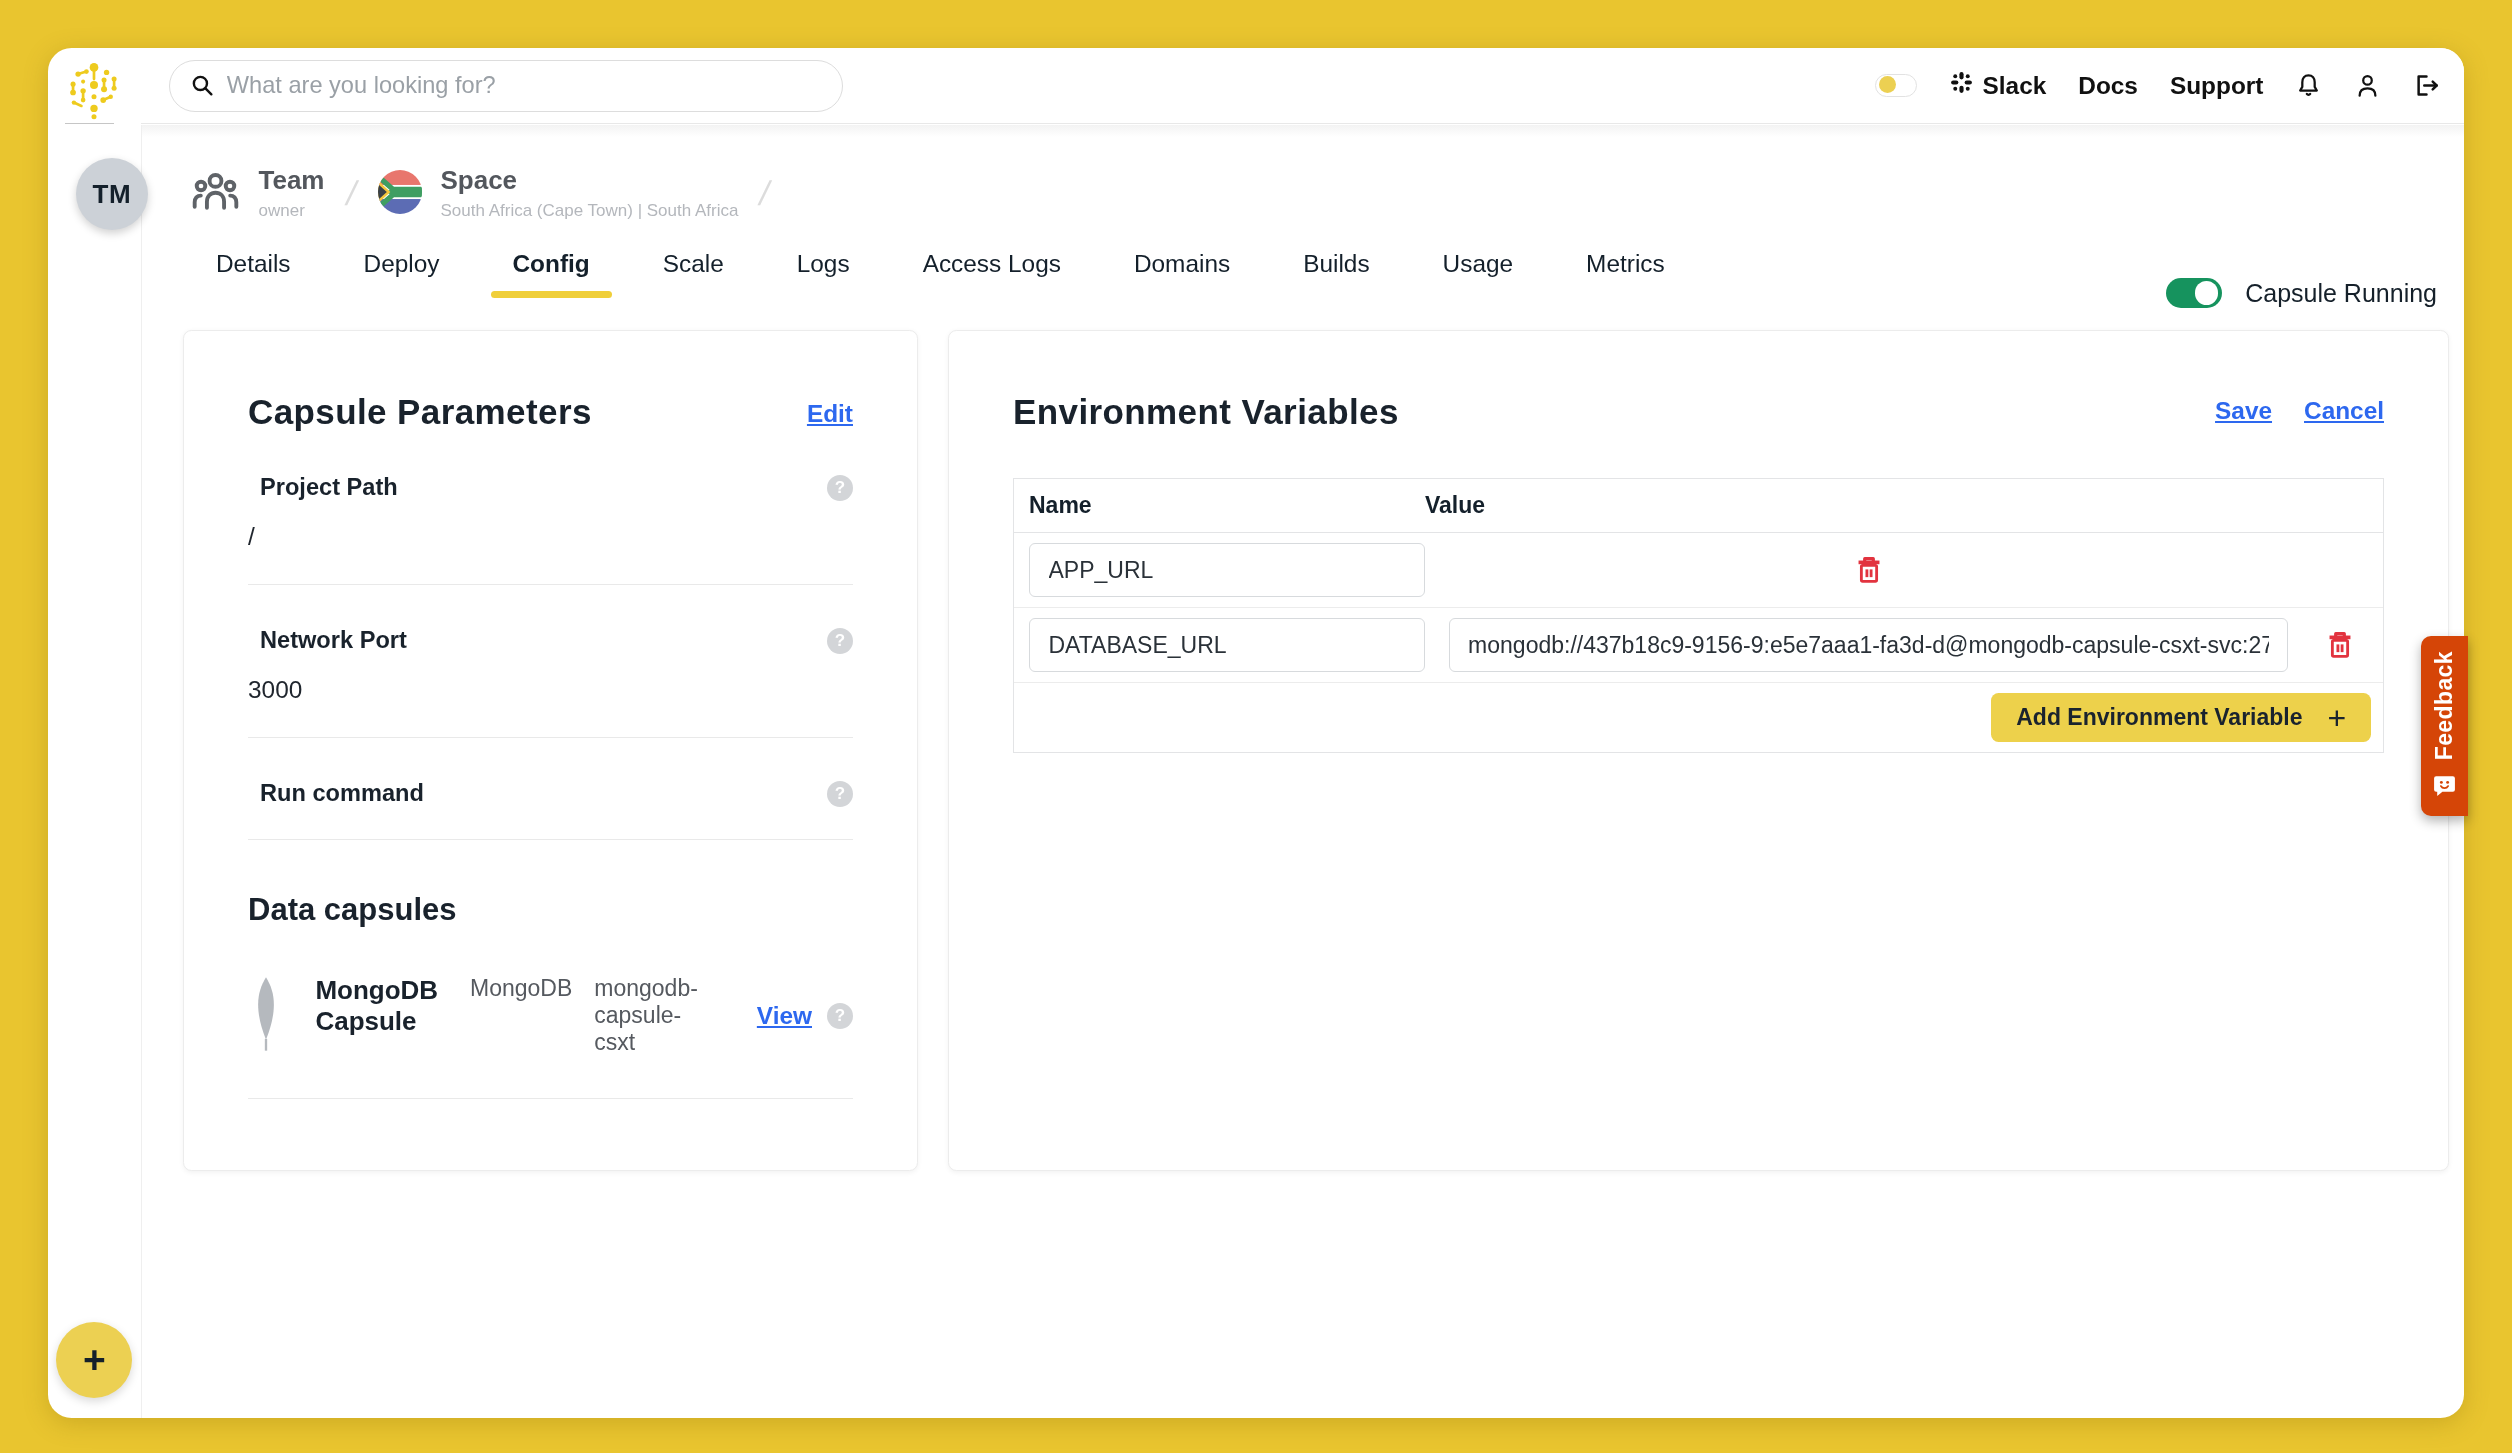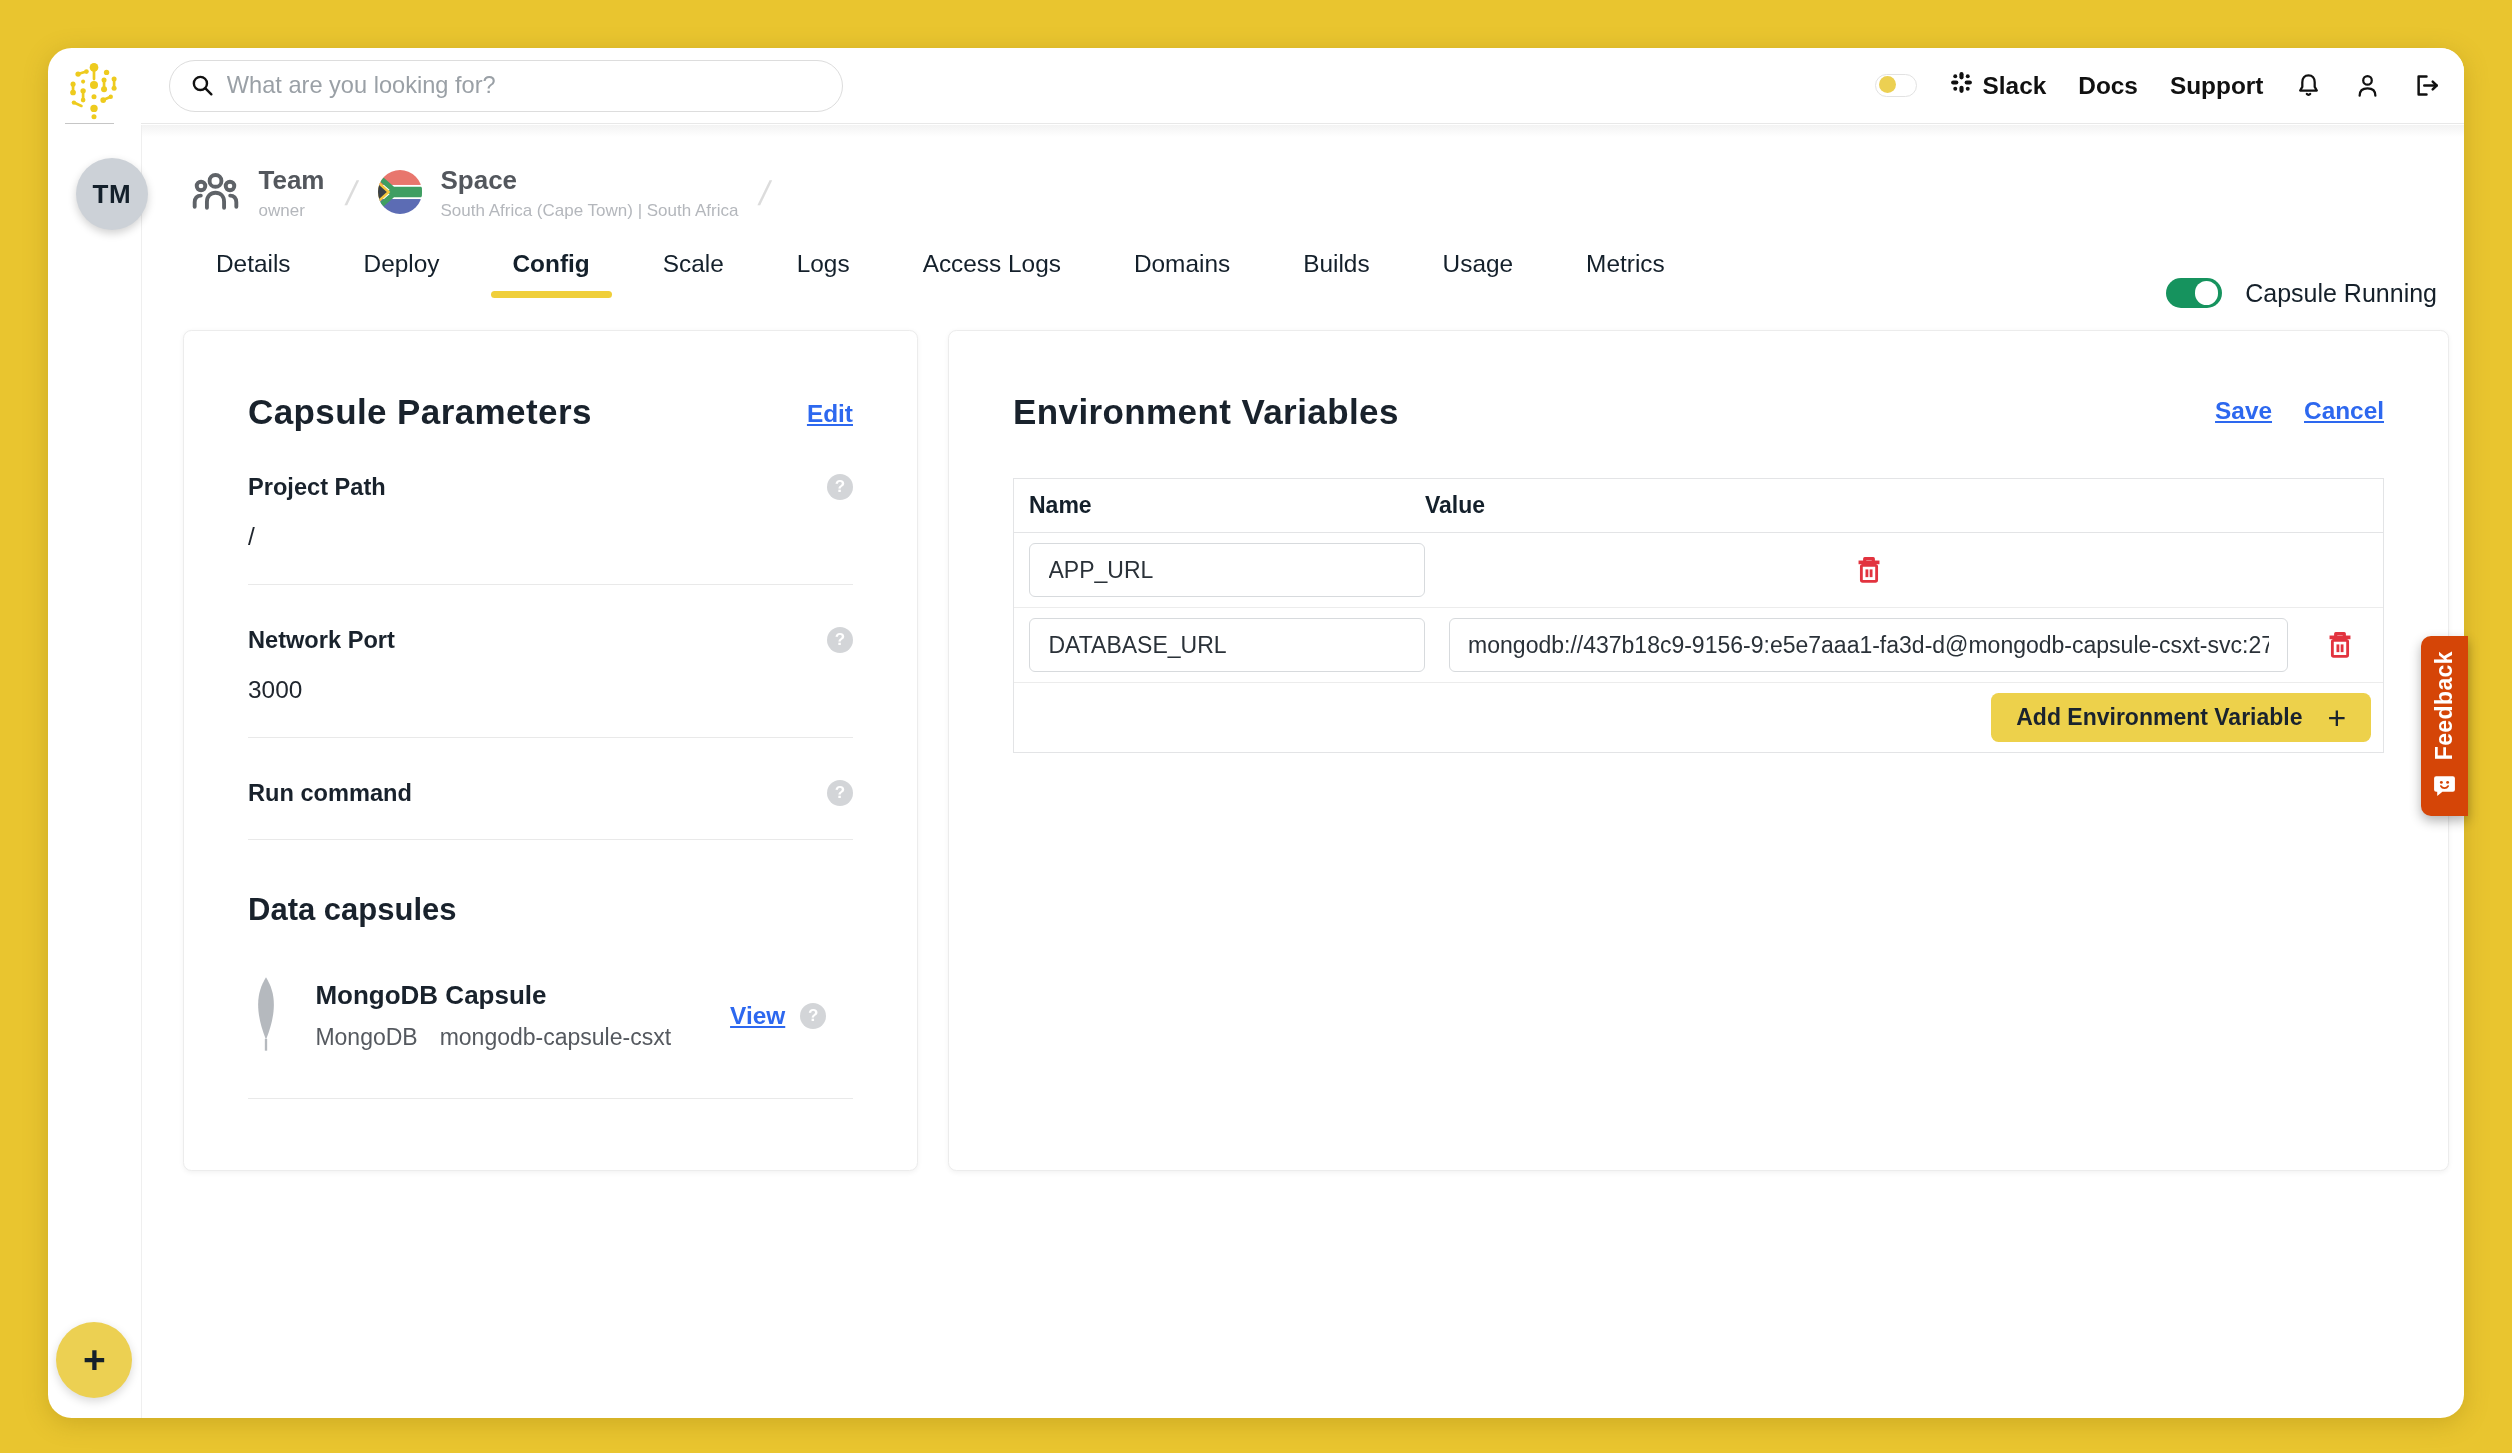--- a/index.html
+++ b/index.html
@@ -96,33 +96,33 @@
   .card.left { width: 735px; flex: none; }
   .card.right { flex: 1; }
   .card-header { display: flex; align-items: flex-start; justify-content: space-between; }
   .card-title { font-size: 35px; font-weight: 800; color: #19222c; letter-spacing: 0.4px; }
   .link { font-size: 24.4px; font-weight: 600; color: #2d68ef; text-decoration: underline; cursor: pointer; white-space: nowrap; }
   .header-links { display: flex; gap: 32px; padding-top: 5px; }
 
   
   .field { padding: 42px 0 32px 0; border-bottom: 0.8px solid #e9e9e9; }
   .field:first-of-type { padding-top: 52px; }
-  .field-label-row { display: flex; align-items: flex-start; justify-content: space-between; }
+  .field-label-row { display: flex; align-items: flex-end; justify-content: space-between; margin-left: 12px; }
   .field-label { font-size: 23.6px; font-weight: 700; color: #19222c; }
   .help {
     width: 26px; height: 26px; border-radius: 50%; background: #d3d5d8; color: #fff;
     font-size: 17px; font-weight: 700; display: flex; align-items: center; justify-content: center; flex: none;
   }
   .field-value { margin-top: 22px; font-size: 24.4px; color: #20262e; min-height: 29px; }
   .field-value:empty { display: none; }
 
   .dc-title { margin-top: 52px; font-size: 31px; font-weight: 800; color: #19222c; }
   .dc-row { display: flex; align-items: center; margin-top: 47px; padding-bottom: 42px; border-bottom: 0.8px solid #e9e9e9; }
   .dc-icon { margin-left: 3.4px; flex: none; }
-  .dc-texts { margin-left: 34px; display: flex; flex-direction: column; gap: 13.5px; }
+  .dc-texts { margin-left: 34px; display: flex; flex-direction: row; gap: 13.5px; }
   .dc-name { font-size: 26px; font-weight: 800; color: #19222c; }
   .dc-sub { display: flex; gap: 22px; font-size: 23px; color: #55595f; }
   .dc-actions { display: flex; align-items: center; gap: 15px; margin-left: 59px; }
 
   
   .env-table { margin-top: 46px; border: 0.8px solid #e3e4e6; background: #fff; }
   .env-head {
     display: grid; grid-template-columns: 396px 1fr 56px; align-items: center;
     height: 54px; padding: 0 15px; border-bottom: 0.8px solid #e3e4e6;
   }

